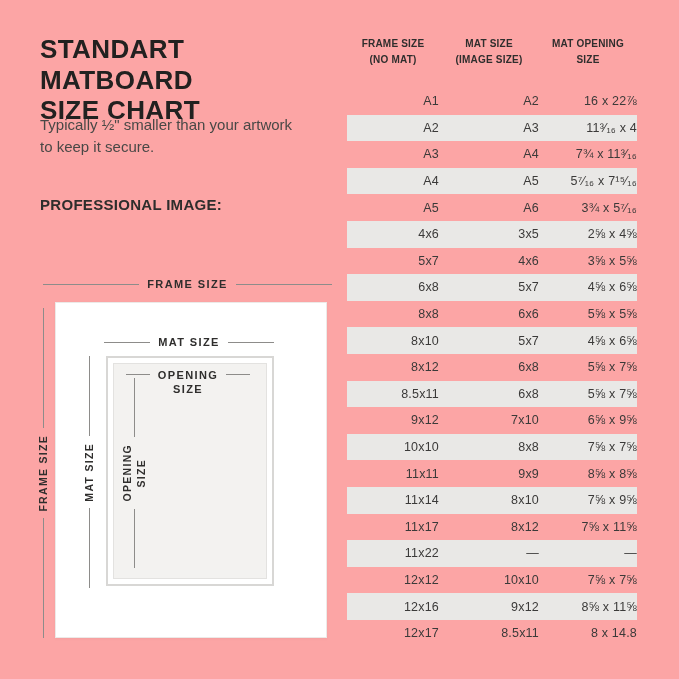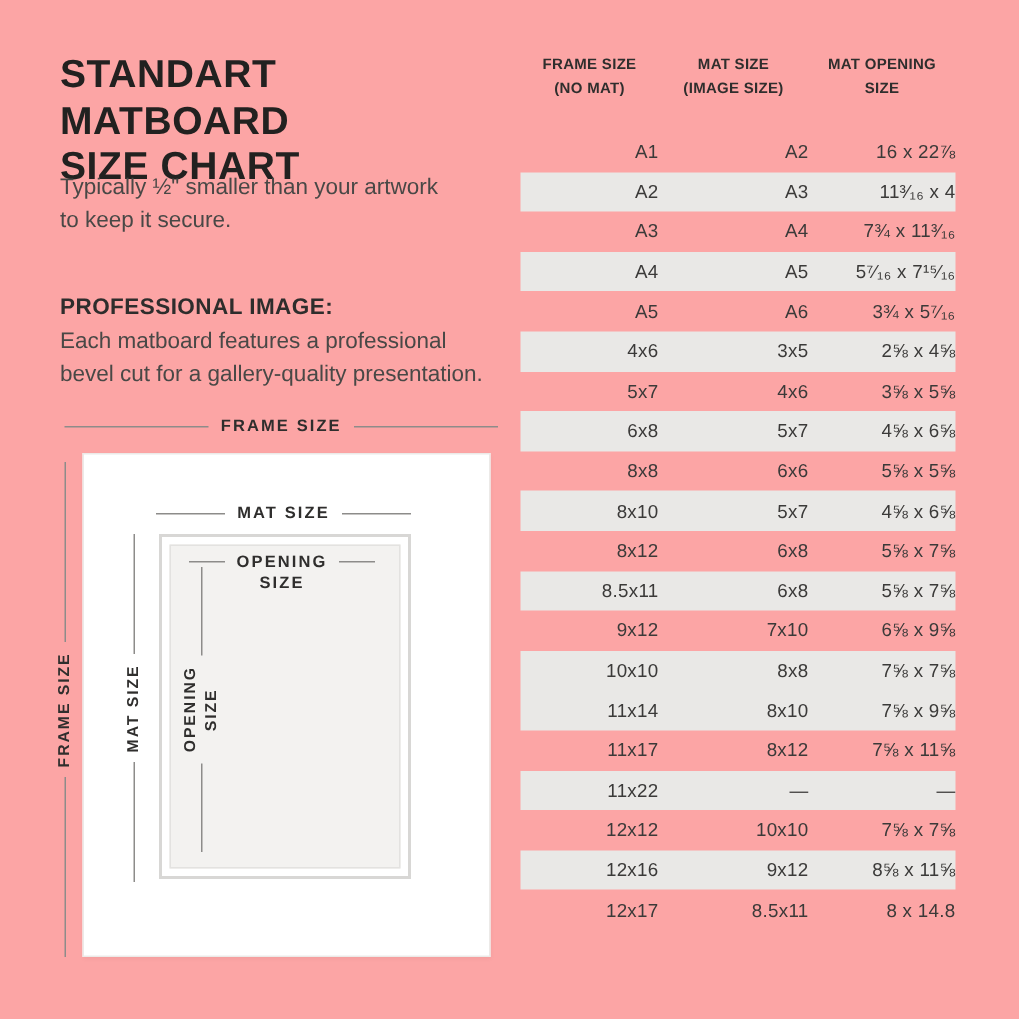--- a/index.html
+++ b/index.html
@@ -85,22 +85,20 @@
   <h1 class="title">STANDART MATBOARD
 SIZE CHART</h1>
 
   <div class="info-block info-opening">
     <div class="info-body">Typically ½" smaller than your artwork
 to keep it secure.</div>
   </div>
 
   <div class="info-block info-bevel">
     <div class="info-heading">PROFESSIONAL IMAGE:</div>
-    <div class="info-body">Each matboard features a professional
-bevel cut for a gallery-quality presentation.</div>
   </div>
 
   <div class="dim-label-row frame-label-row">
     <div class="rule"></div>
     <div class="dim-text">FRAME SIZE</div>
     <div class="rule"></div>
   </div>
 
   <div class="frame-rect"></div>
 
@@ -229,20 +227,25 @@
     <div class="t-cell">7x10</div>
     <div class="t-cell">6⅝ x 9⅝</div>
   </div>
 
   <div class="t-row shaded">
     <div class="t-cell">10x10</div>
     <div class="t-cell">8x8</div>
     <div class="t-cell">7⅝ x 7⅝</div>
   </div>
 
+  <div class="t-row">
+    <div class="t-cell">11x11</div>
+    <div class="t-cell">9x9</div>
+    <div class="t-cell">8⅝ x 8⅝</div>
+  </div>
 
   <div class="t-row shaded">
     <div class="t-cell">11x14</div>
     <div class="t-cell">8x10</div>
     <div class="t-cell">7⅝ x 9⅝</div>
   </div>
 
   <div class="t-row">
     <div class="t-cell">11x17</div>
     <div class="t-cell">8x12</div>

